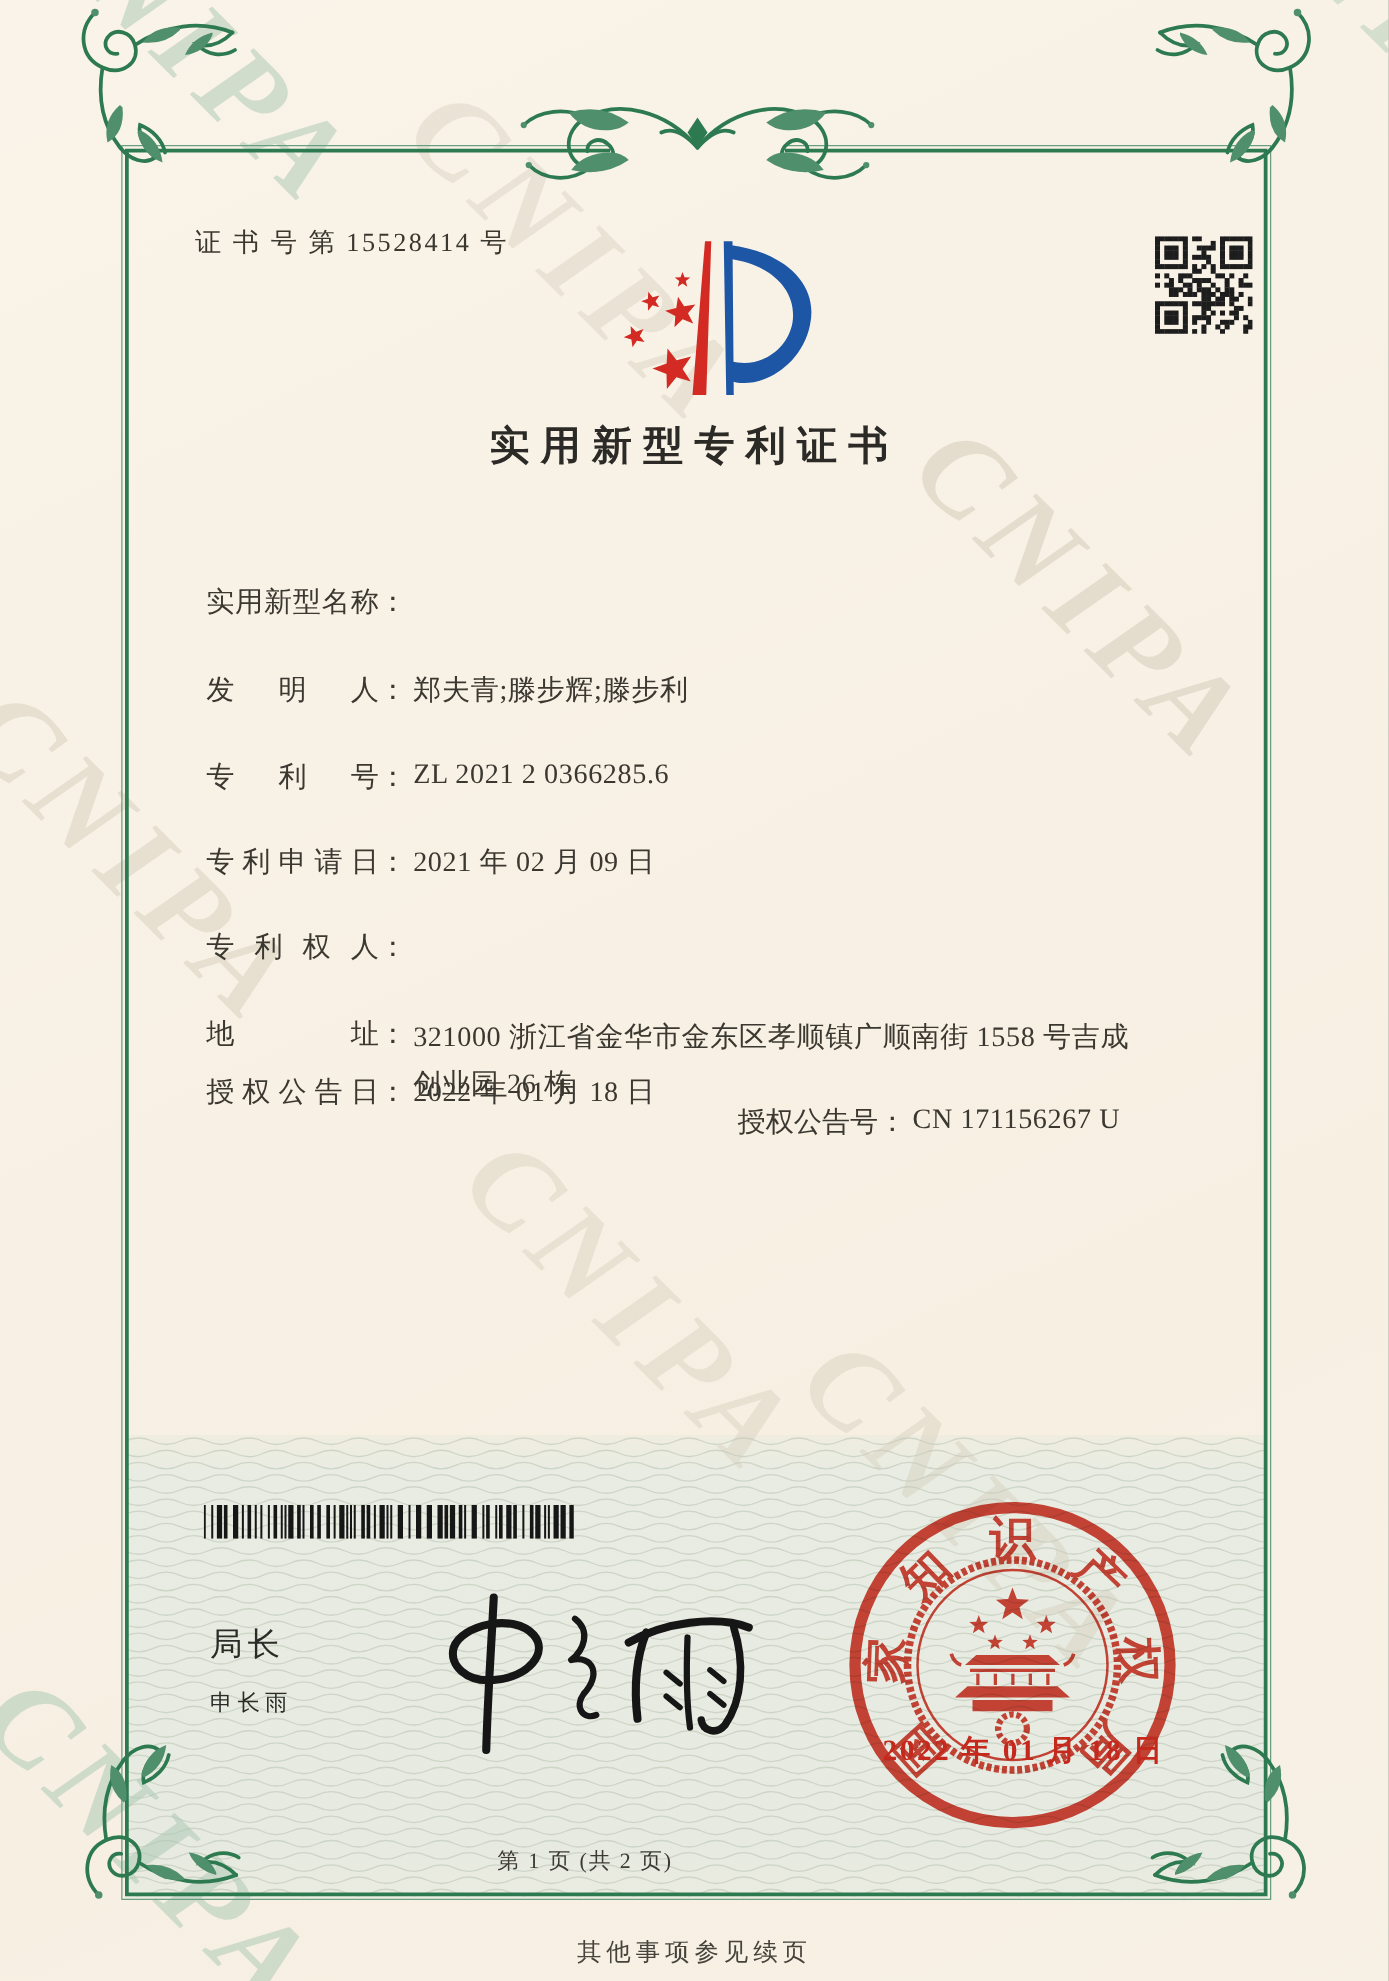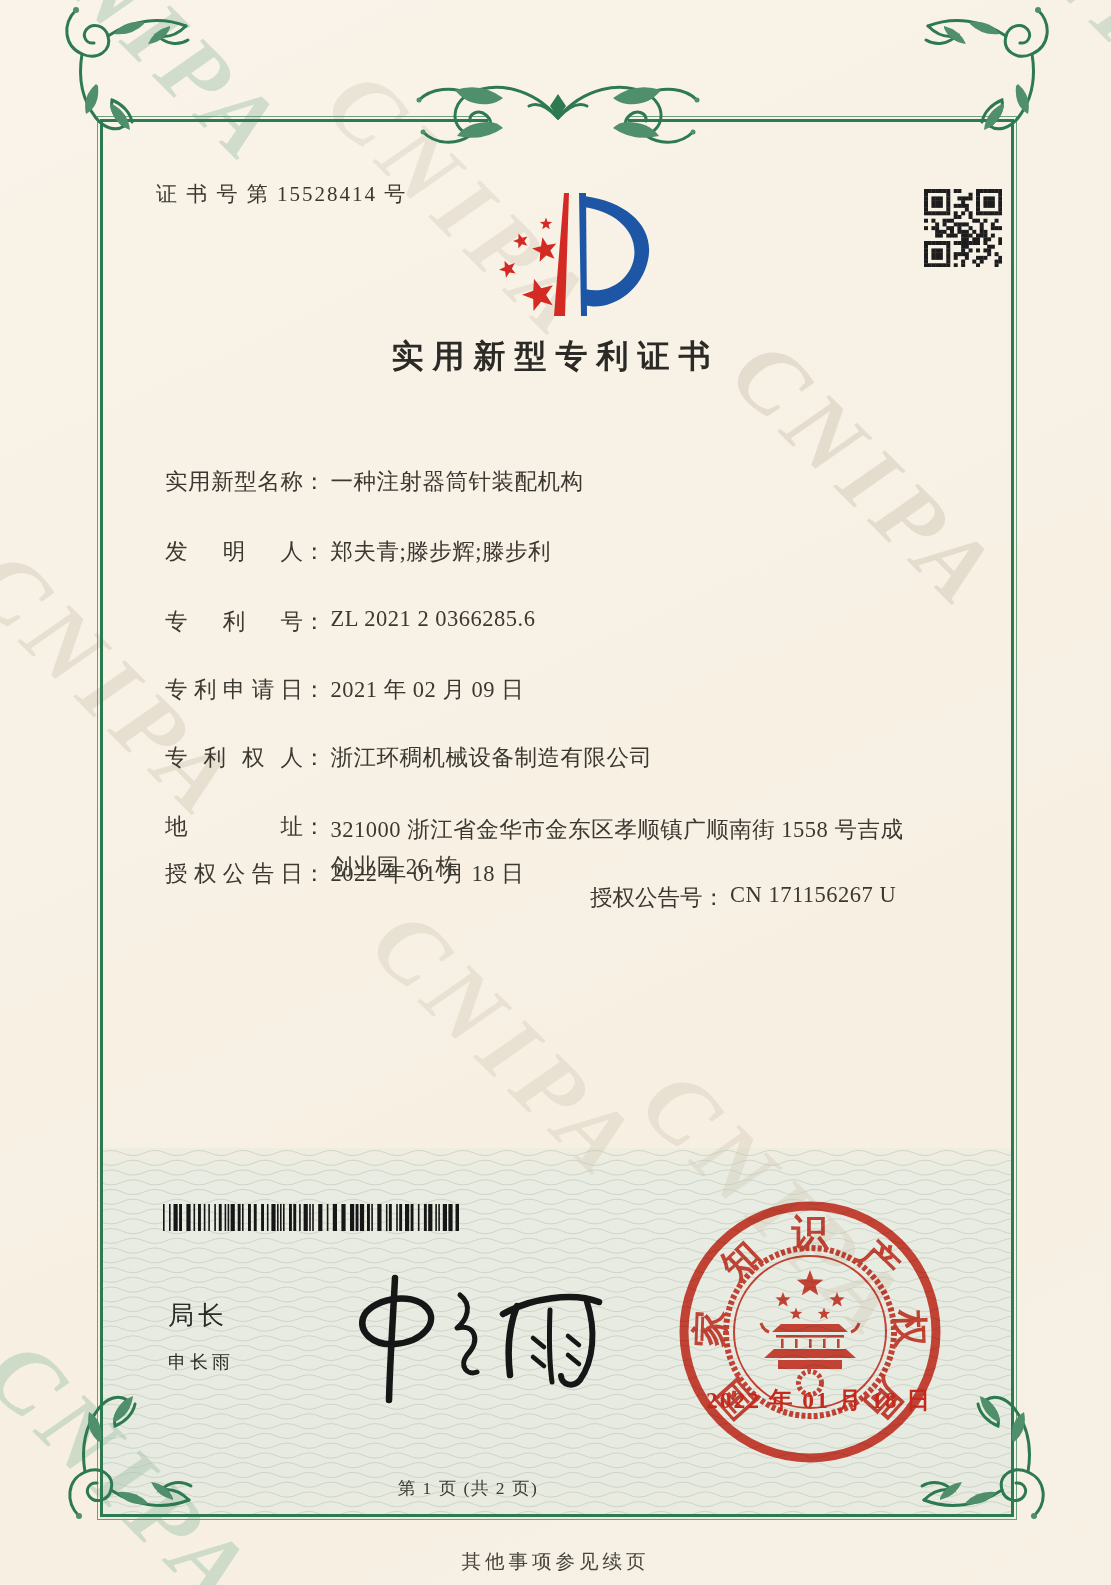--- a/index.html
+++ b/index.html
@@ -428,41 +428,39 @@
       <rect x="37.14" y="74.29" width="4" height="4" fill="#1d1d1d"></rect>
       <rect x="52.00" y="74.29" width="4" height="4" fill="#1d1d1d"></rect>
       <rect x="70.57" y="74.29" width="4" height="4" fill="#1d1d1d"></rect>
     </svg>
 
   <div class="title">实用新型专利证书</div>
 
   <div class="frow" style="top:466px">
     <span class="flabel">实用新型名称</span>
       <span class="fcolon">：</span>
-      <span class="fvalue">一种注射器筒针装配机构</span>
   </div>
   <div class="frow" style="top:536px">
     <span class="flabel">发明人</span>
       <span class="fcolon">：</span>
       <span class="fvalue">郑夫青;滕步辉;滕步利</span>
   </div>
   <div class="frow" style="top:606px">
     <span class="flabel">专利号</span>
       <span class="fcolon">：</span>
       <span class="fvalue">ZL 2021 2 0366285.6</span>
   </div>
   <div class="frow" style="top:674px">
     <span class="flabel">专利申请日</span>
       <span class="fcolon">：</span>
       <span class="fvalue">2021 年 02 月 09 日</span>
   </div>
   <div class="frow" style="top:742px">
     <span class="flabel">专利权人</span>
       <span class="fcolon">：</span>
-      <span class="fvalue">浙江环稠机械设备制造有限公司</span>
   </div>
   <div class="frow" style="top:811px">
     <span class="flabel">地址</span>
       <span class="fcolon">：</span>
       <span class="fvalue addr">321000 浙江省金华市金东区孝顺镇广顺南街 1558 号吉成
 创业园 26 栋</span>
   </div>
   <div class="frow" style="top:858px">
     <span class="flabel">授权公告日</span>
       <span class="fcolon">：</span>

